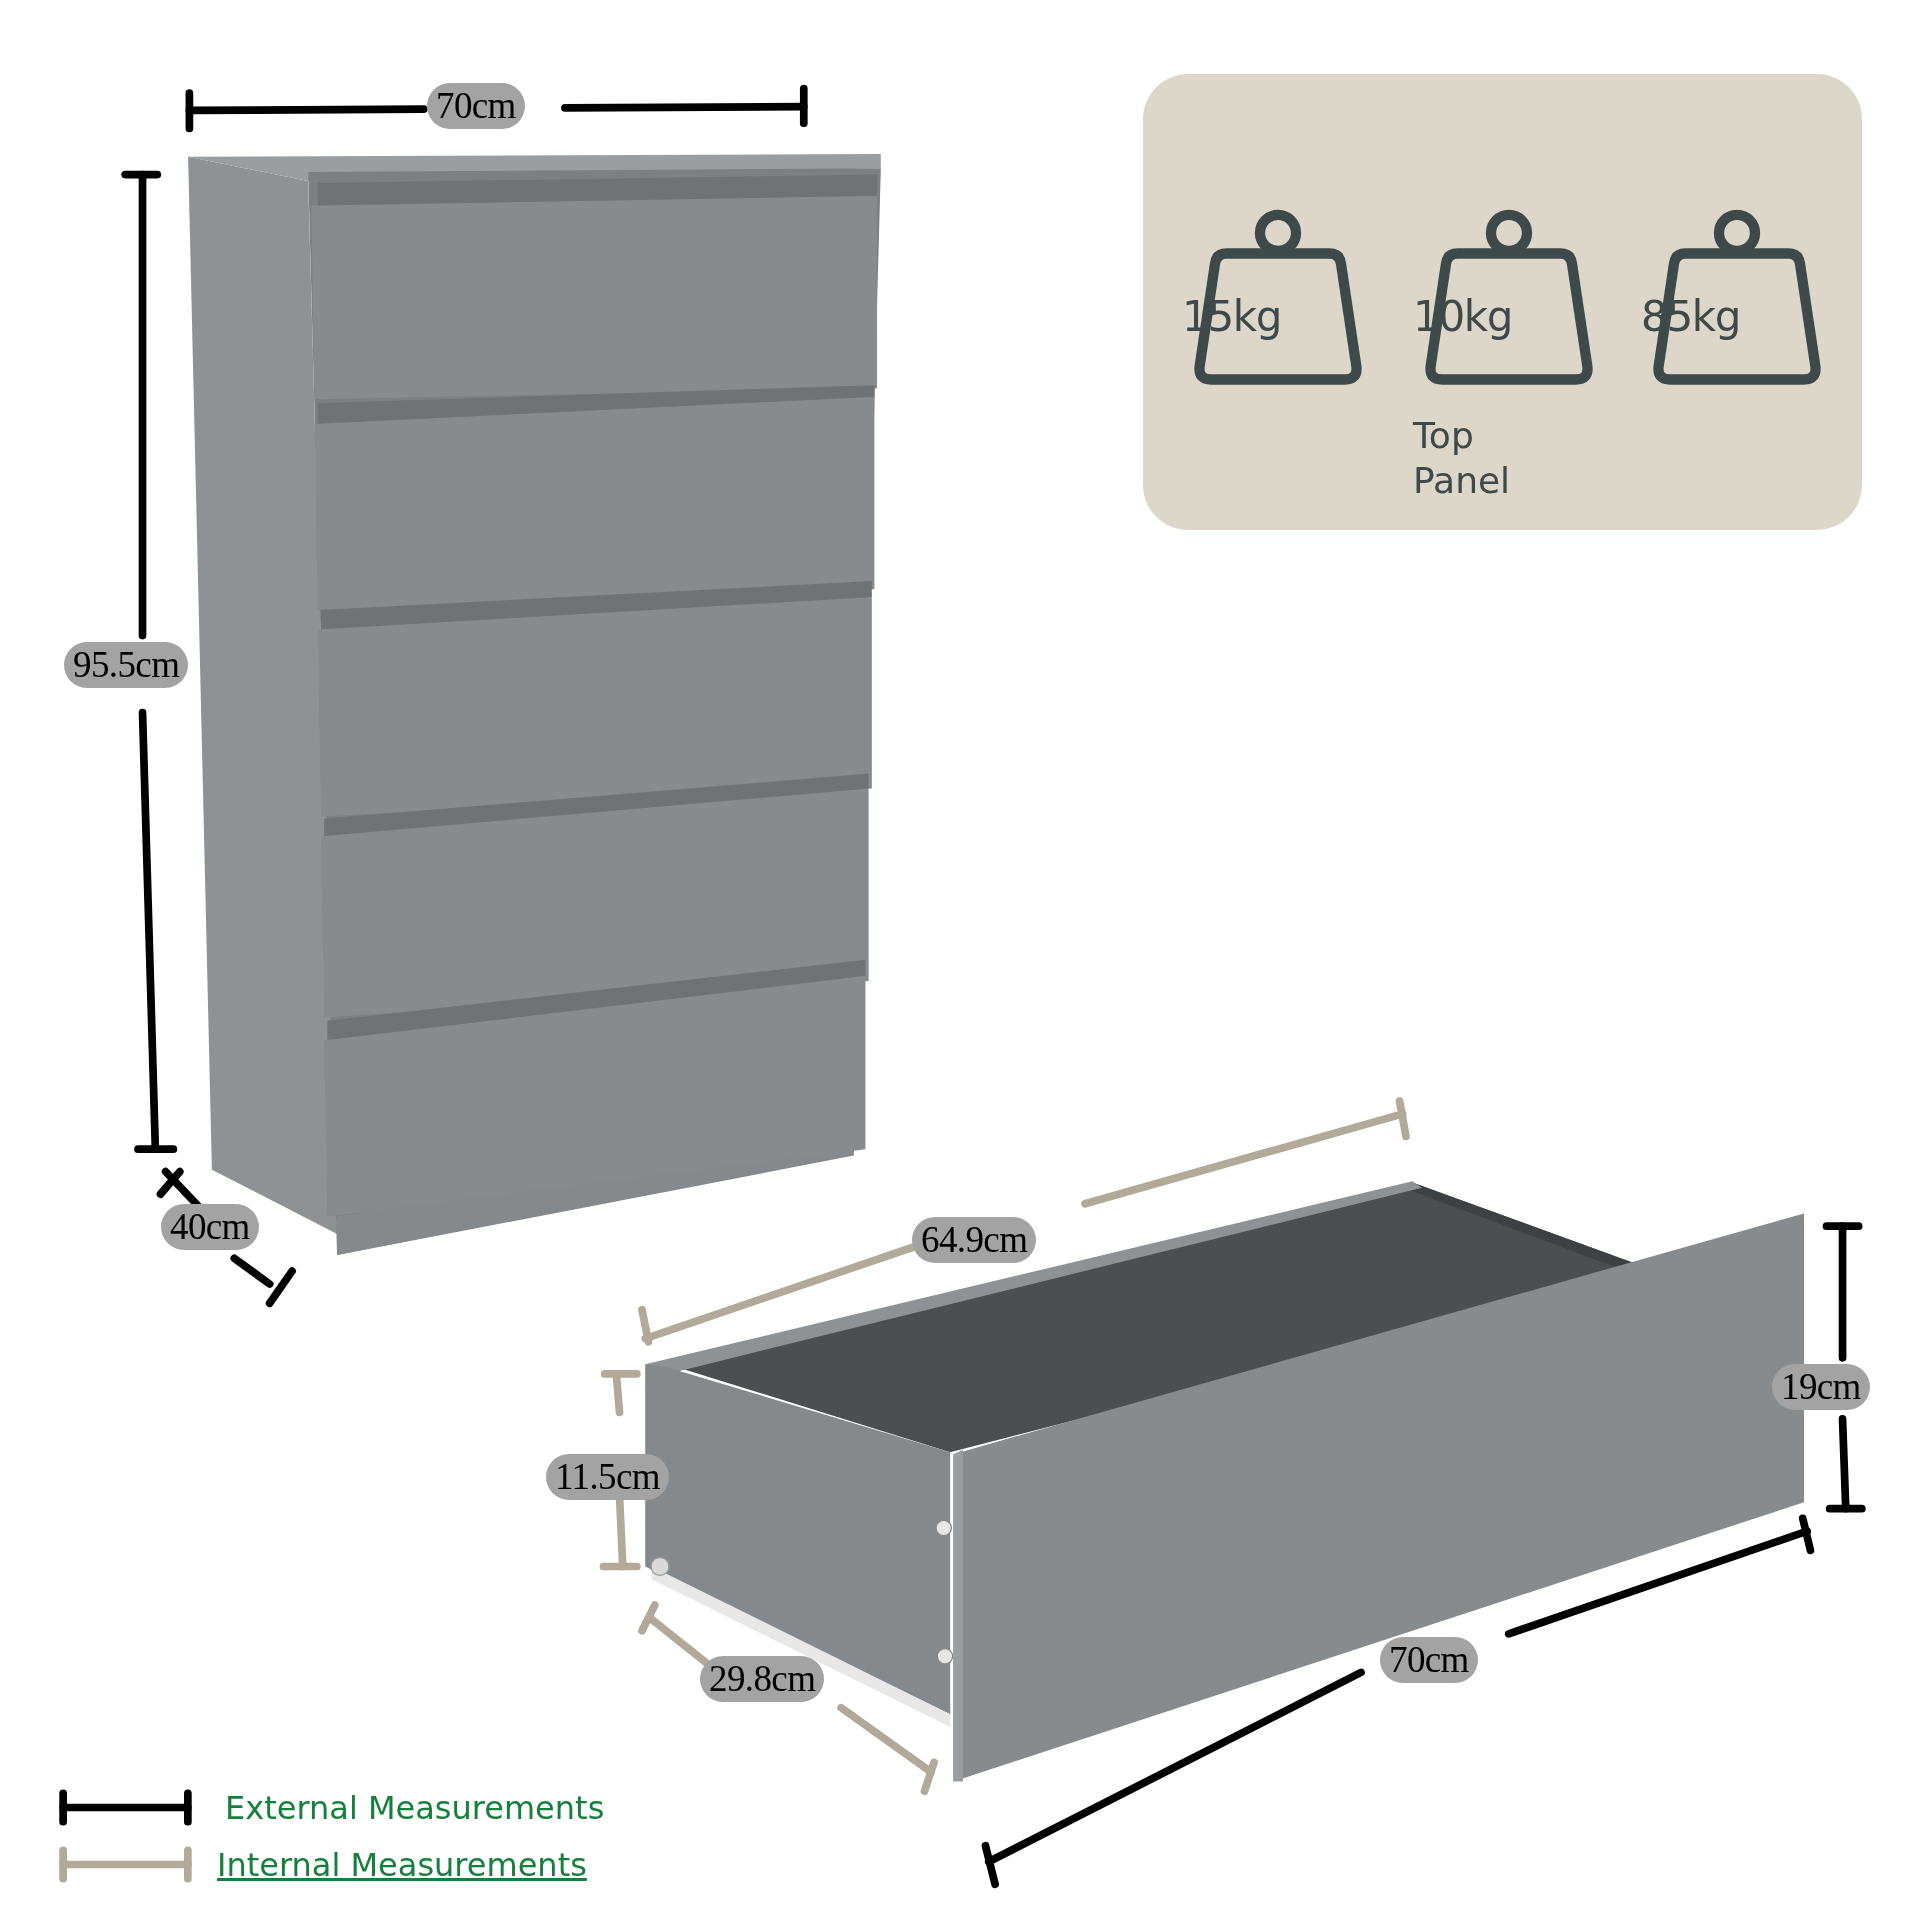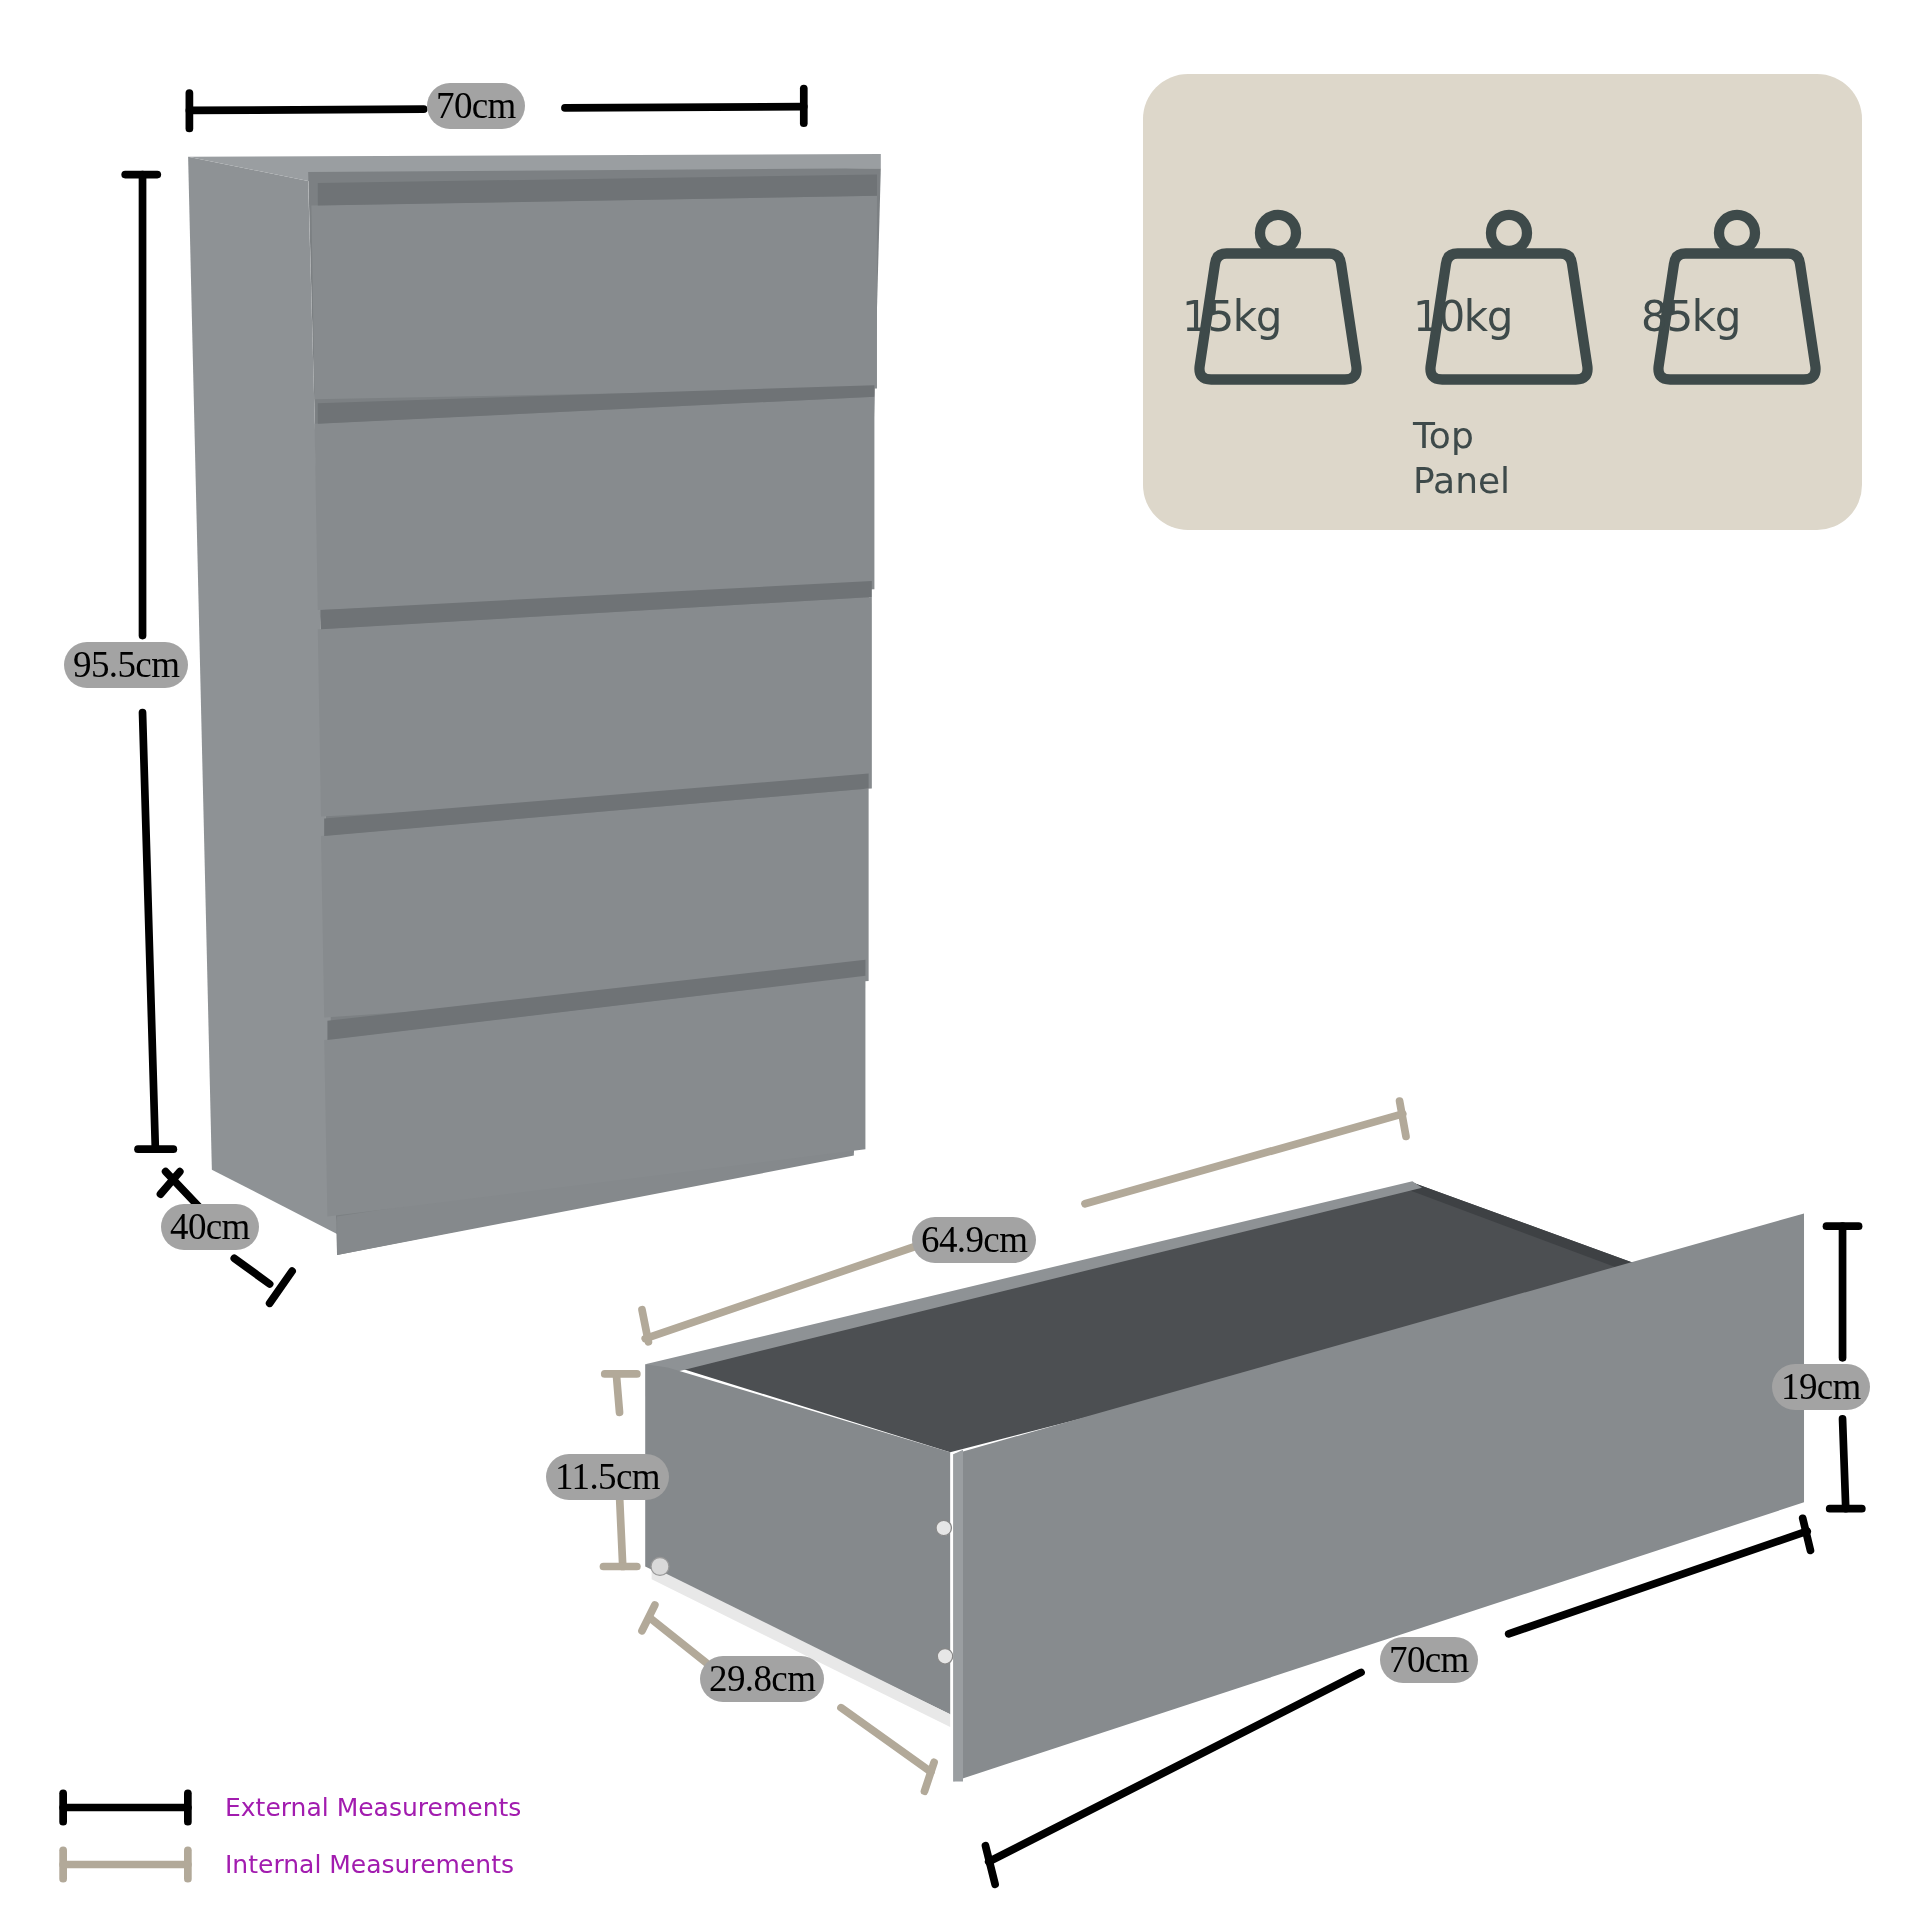--- a/index.html
+++ b/index.html
@@ -14,21 +14,21 @@
   .panel-title { position:absolute; left:0; right:0; top:26px; text-align:center;
                  font-family:"DejaVu Sans", sans-serif; font-weight:bold; font-size:69px;
                  color:#3e4a4a; letter-spacing:-0.6px; }
   .weight { position:absolute; top:128px; width:193px; height:295px; text-align:left; }
   .weight svg { position:absolute; left:6.4px; top:0; }
   .weight-val { position:absolute; left:0; right:0; top:90px; font-size:42px; color:#3e4a4a;
                 font-family:"DejaVu Sans", sans-serif; letter-spacing:-1.3px; }
   .weight-cap { position:absolute; left:0; right:0; top:211px; font-size:36px; line-height:45px;
                 color:#3e4a4a; font-family:"DejaVu Sans", sans-serif; }
   .legend-row { position:absolute; left:58px; height:51px; display:flex; align-items:center; }
-  .legend-text { font-family:"DejaVu Sans", sans-serif; font-size:25px; margin-left:58px; color:#a21caf; }
+  .legend-text { font-family:"DejaVu Sans", sans-serif; font-size:32px; margin-left:58px; color:#15803d; }
 </style>
 </head>
 <body>
 
 <svg class="scene" width="1926" height="1926" viewBox="0 0 3000 3000">
 
   <g>
 
     <polygon points="293,244 480,282 525,1922 330,1822" fill="#8e9295"></polygon>
 
@@ -174,15 +174,15 @@
   <span class="legend-text" style="margin-left:32px;">External Measurements</span>
 </div>
 <div class="legend-row" style="top:1839px;">
   <svg width="135" height="39" viewBox="0 0 210 60">
     <g stroke="#b2a999" stroke-width="12" stroke-linecap="round">
         <line x1="8" y1="8" x2="8" y2="52"></line>
         <line x1="8" y1="30" x2="202" y2="30"></line>
         <line x1="202" y1="8" x2="202" y2="52"></line>
       </g>
   </svg>
-  <span class="legend-text" style="margin-left:32px;">Internal Measurements</span>
+  <span class="legend-text" style="margin-left:24px;text-decoration:underline;">Internal Measurements</span>
 </div>
 
 
 </body></html>

